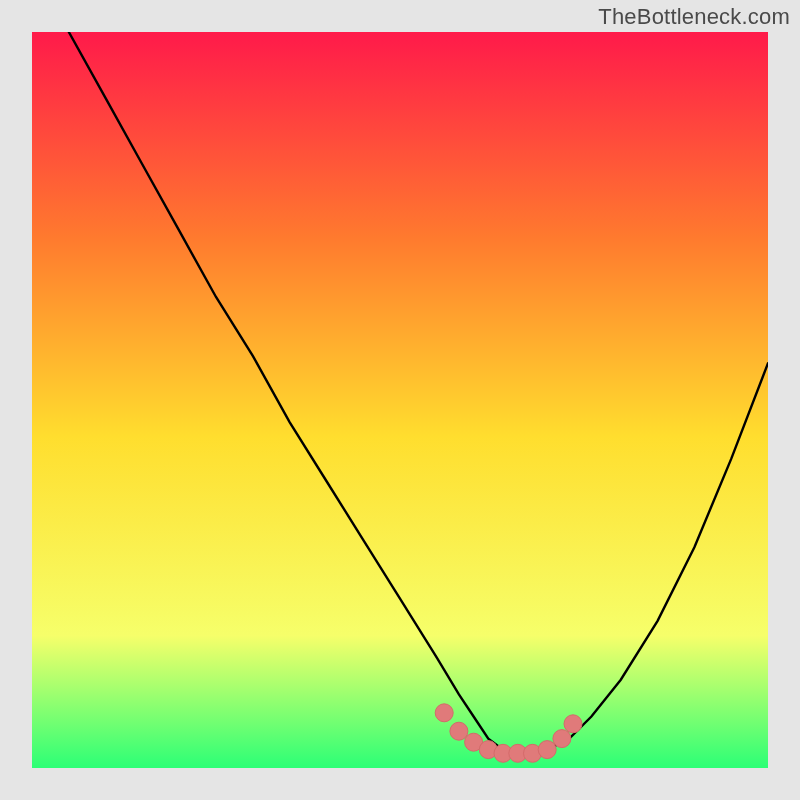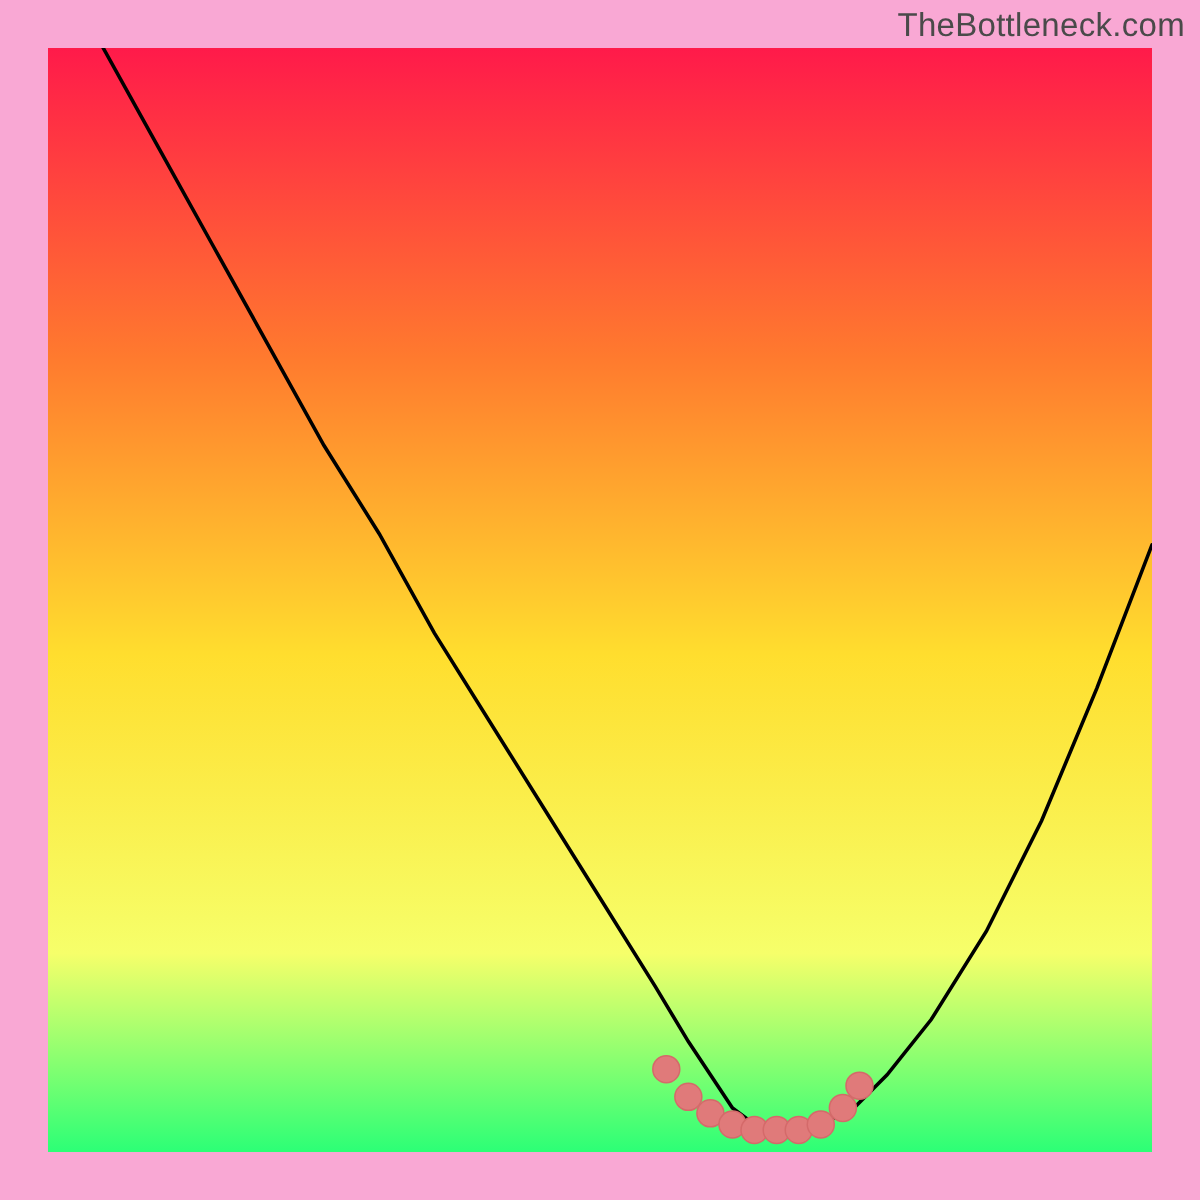--- a/index.html
+++ b/index.html
@@ -8,21 +8,21 @@
     width: 800px;
     height: 800px;
     background: #000;
     overflow: hidden;
     font-family: Arial, Helvetica, sans-serif;
   }
   .frame {
     position: relative;
     width: 800px;
     height: 800px;
-    background: #f9a8d4;
+    background: #e5e5e5;
   }
   .watermark {
     position: absolute;
     top: 4px;
     right: 10px;
     color: #4a4a4a;
     font-size: 22px;
     font-weight: 500;
     letter-spacing: 0.2px;
     z-index: 5;

